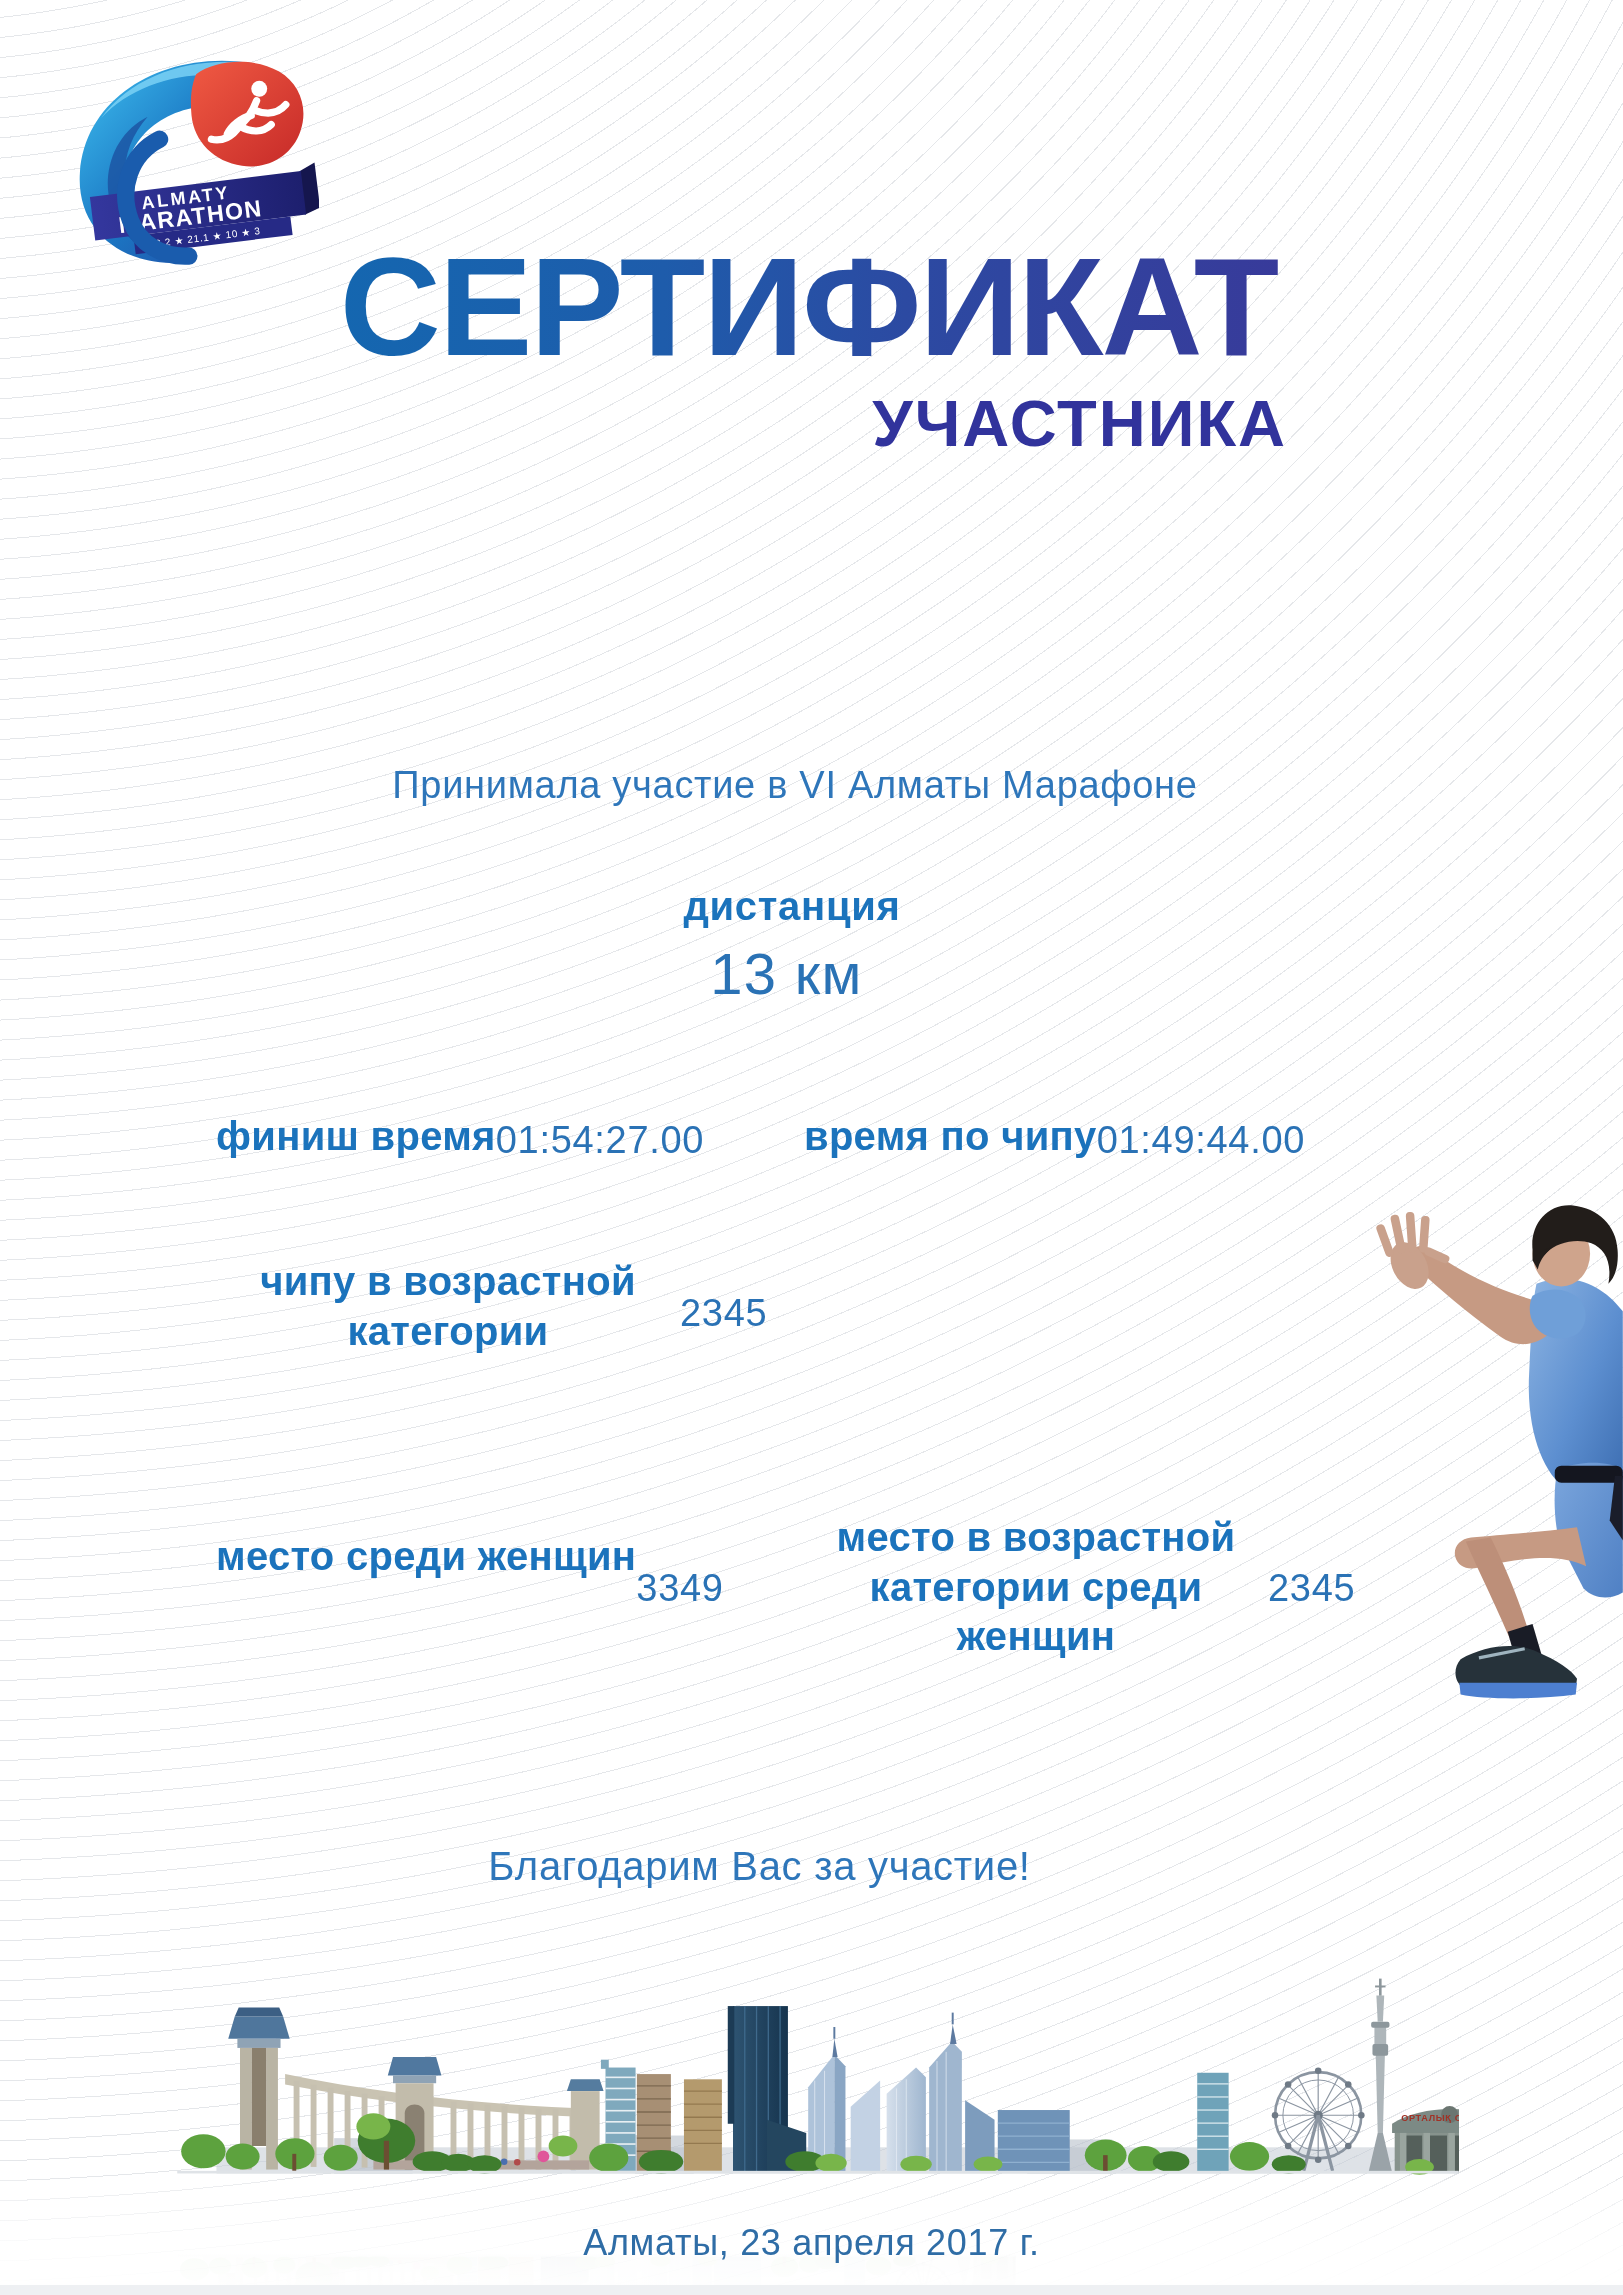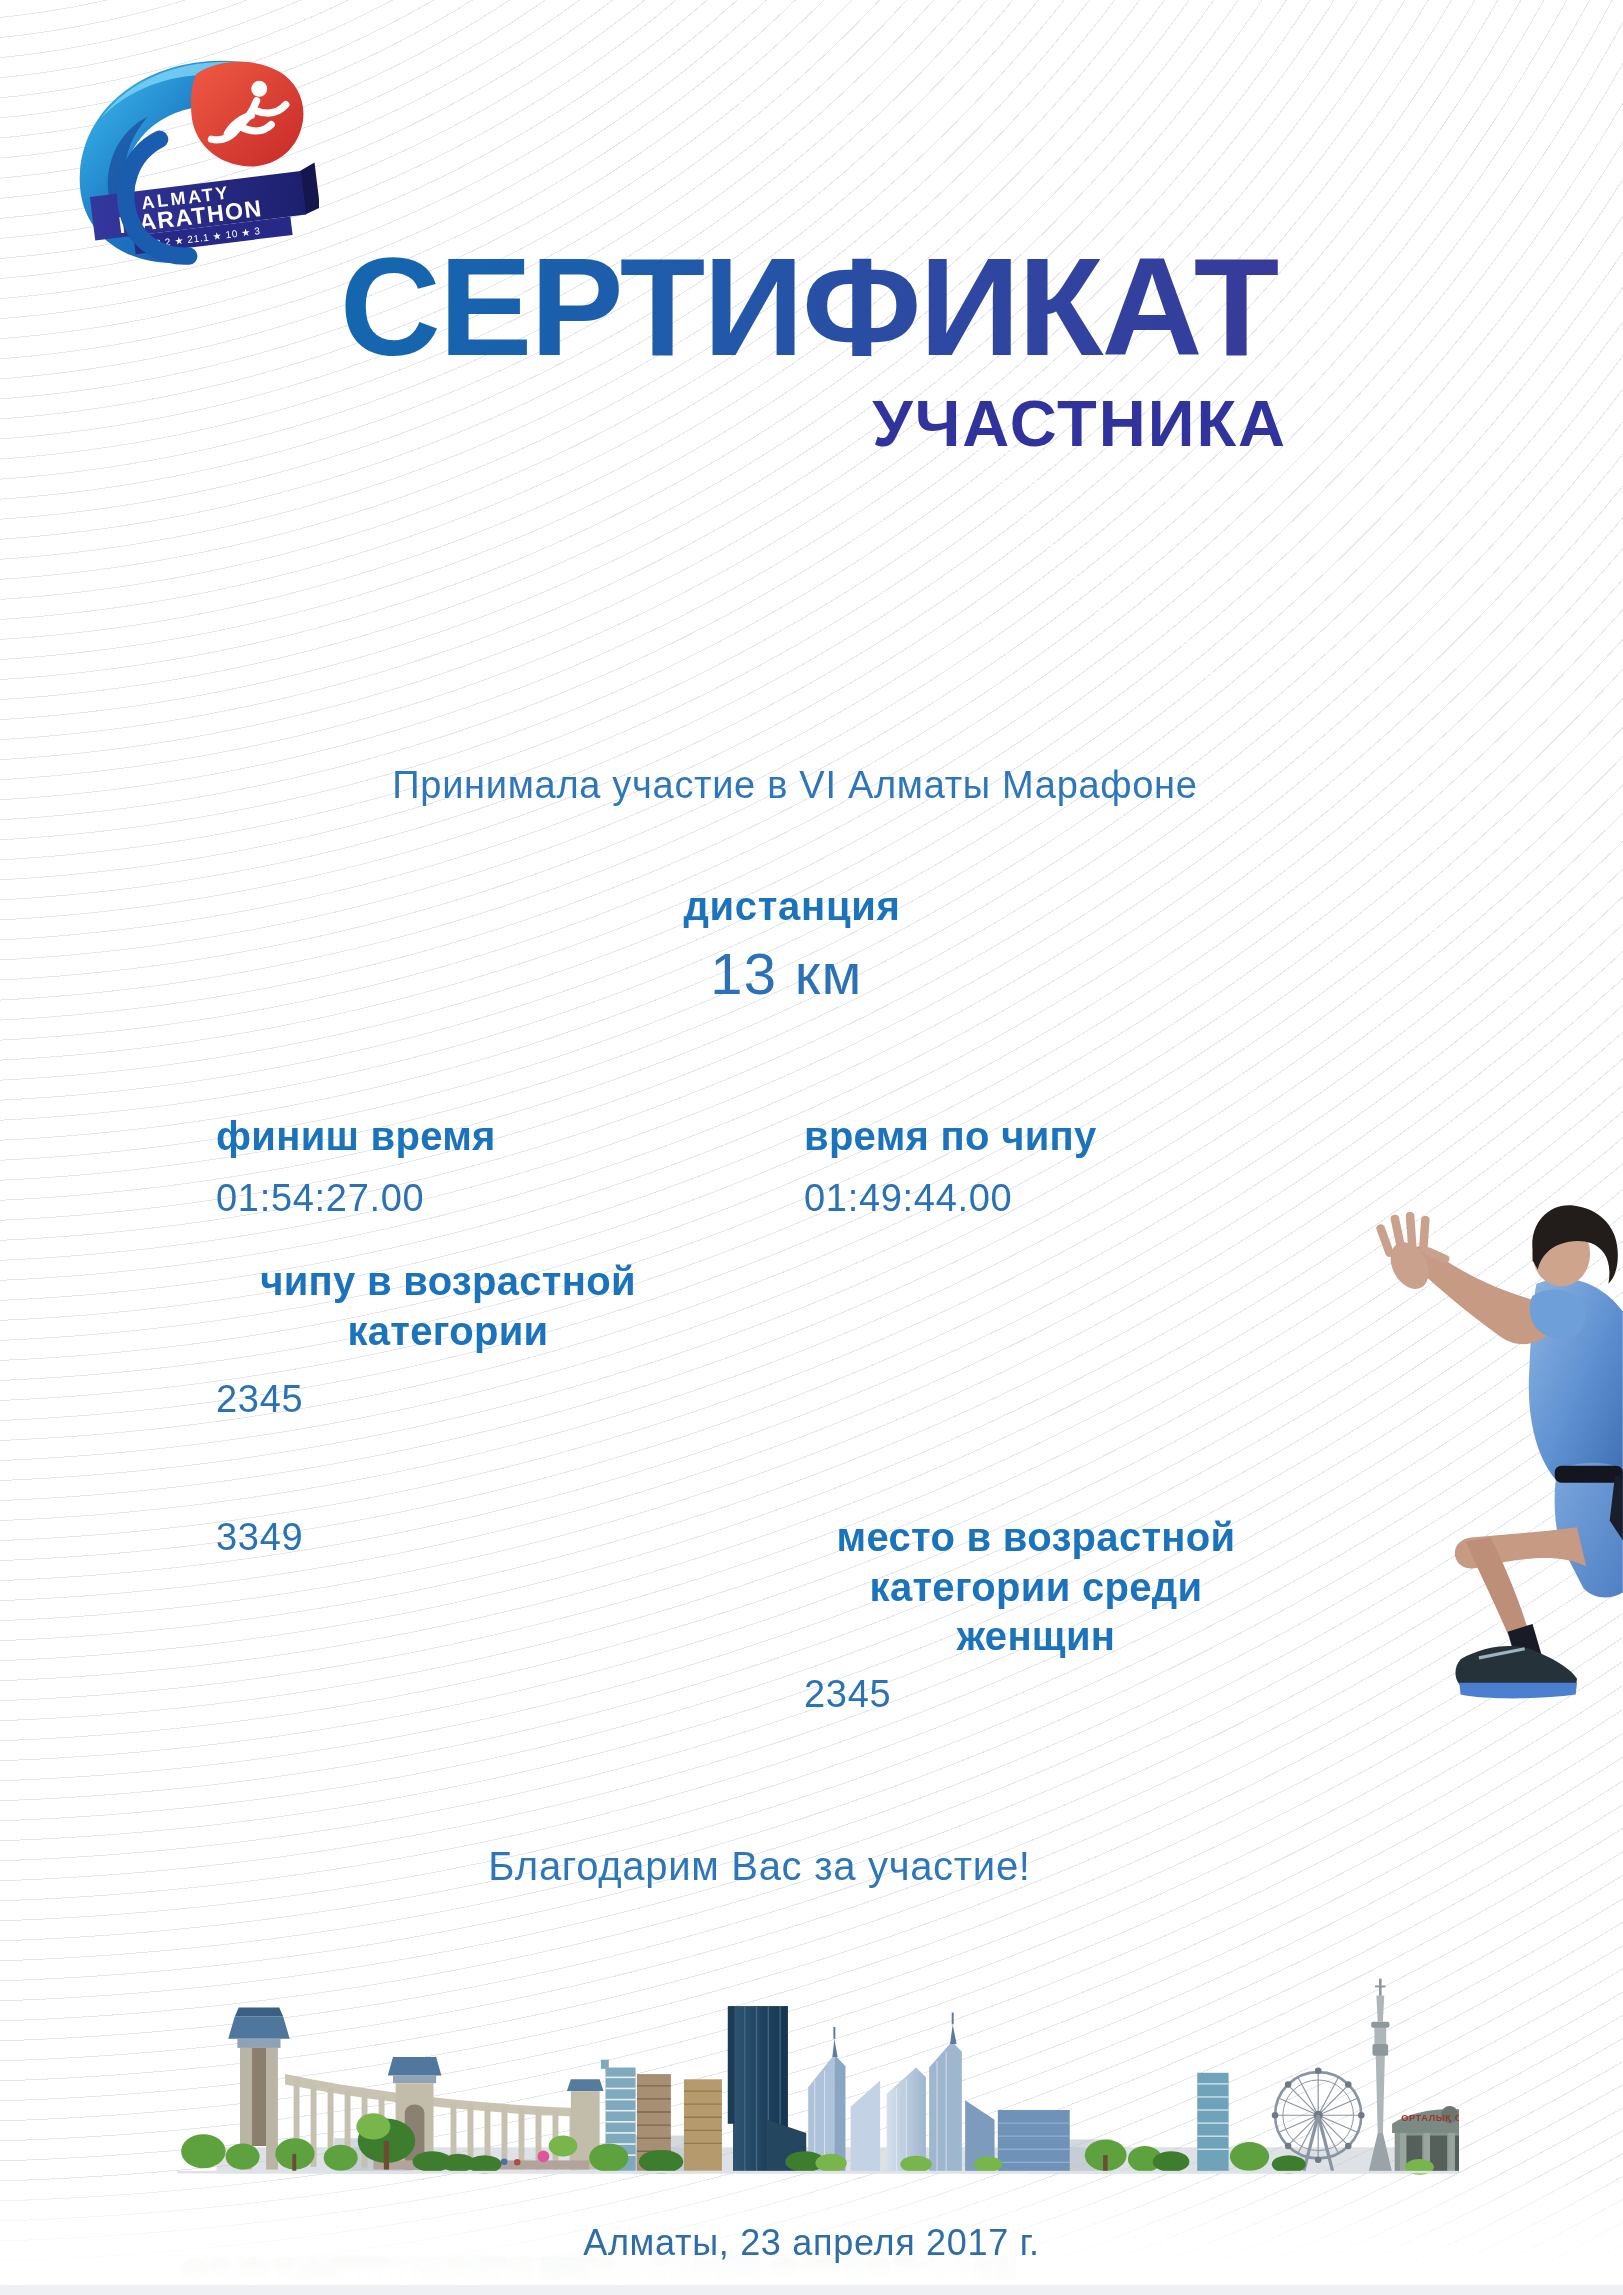--- a/index.html
+++ b/index.html
@@ -50,21 +50,21 @@
     position:absolute;left:0;right:50px;top:940px;text-align:center;
     font-size:58px;font-weight:300;color:#2a72b5;letter-spacing:1.3px;
   }
   .stats-row{
     position:absolute;left:216px;width:1164px;
     display:flex;justify-content:space-between;
   }
   .row-1{top:1112px;}
   .row-2{top:1257px;}
   .row-3{top:1513px;}
-  .stat-cell{width:576px;display:flex;flex-direction:column;align-items:flex-start;gap:8px;}
+  .stat-cell{width:576px;display:flex;flex-direction:row;align-items:center;}
   .stat-label{
     max-width:464px;text-align:center;
     font-size:40px;font-weight:bold;color:#1b73bc;line-height:1.24;letter-spacing:0.3px;
   }
   .row-1 .stat-label{min-height:54px;}
   .row-2 .stat-label,.row-3 .stat-label{min-height:110px;}
   .stat-value{
     margin-top:3px;text-align:center;
     font-size:38px;font-weight:300;color:#2a72b5;letter-spacing:0.7px;
   }
@@ -167,20 +167,21 @@
     </div>
   </div>
   <div class="stats-row row-2">
     <div class="stat-cell">
       <div class="stat-label">чипу в возрастной категории</div>
       <div class="stat-value">2345</div>
     </div>
   </div>
   <div class="stats-row row-3">
     <div class="stat-cell">
+      <div class="stat-label">место среди женщин</div>
       <div class="stat-value">3349</div>
     </div>
     <div class="stat-cell">
       <div class="stat-label">место в возрастной категории среди женщин</div>
       <div class="stat-value">2345</div>
     </div>
   </div>
 
   <div class="thanks">Благодарим Вас за участие!</div>
 

